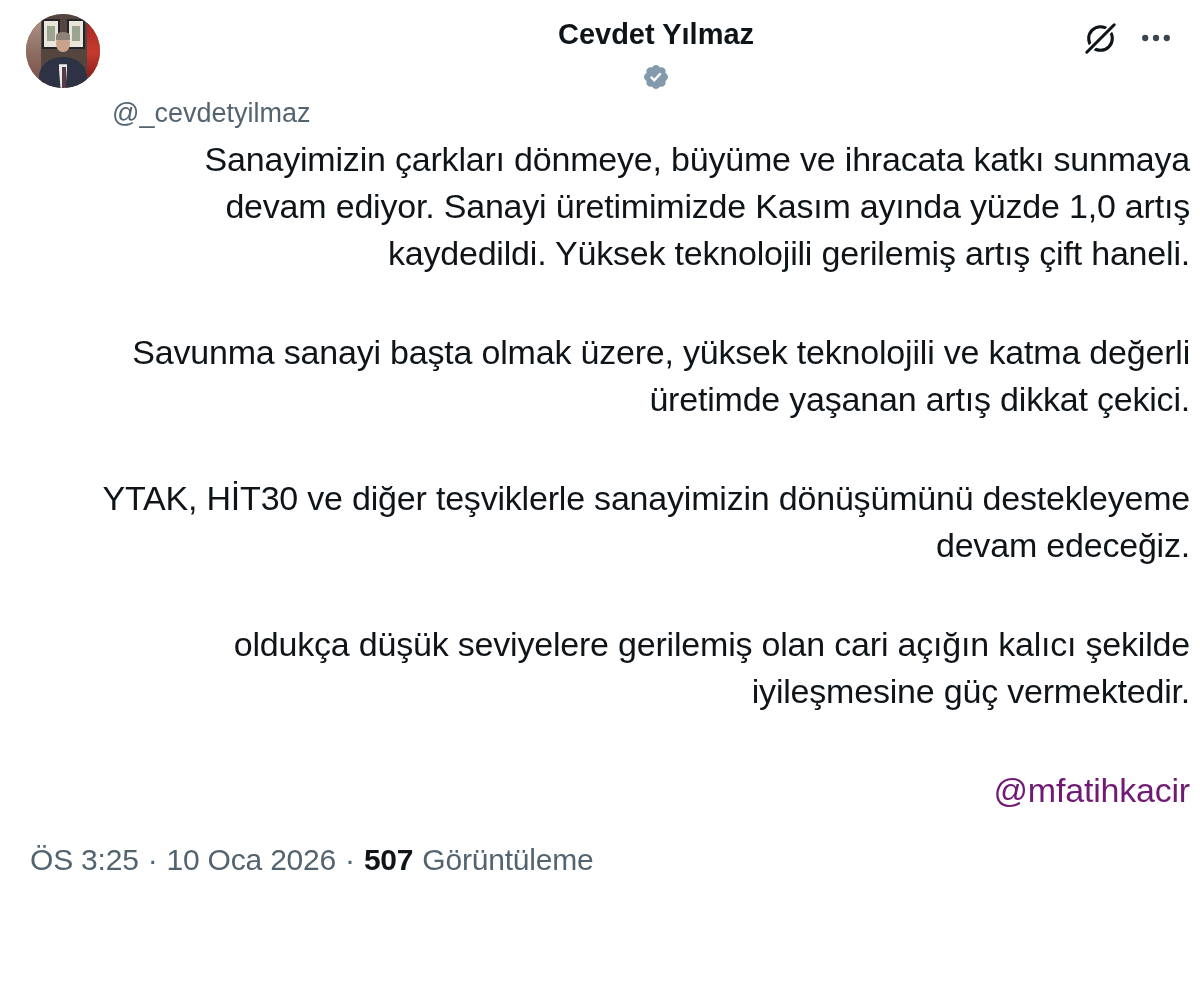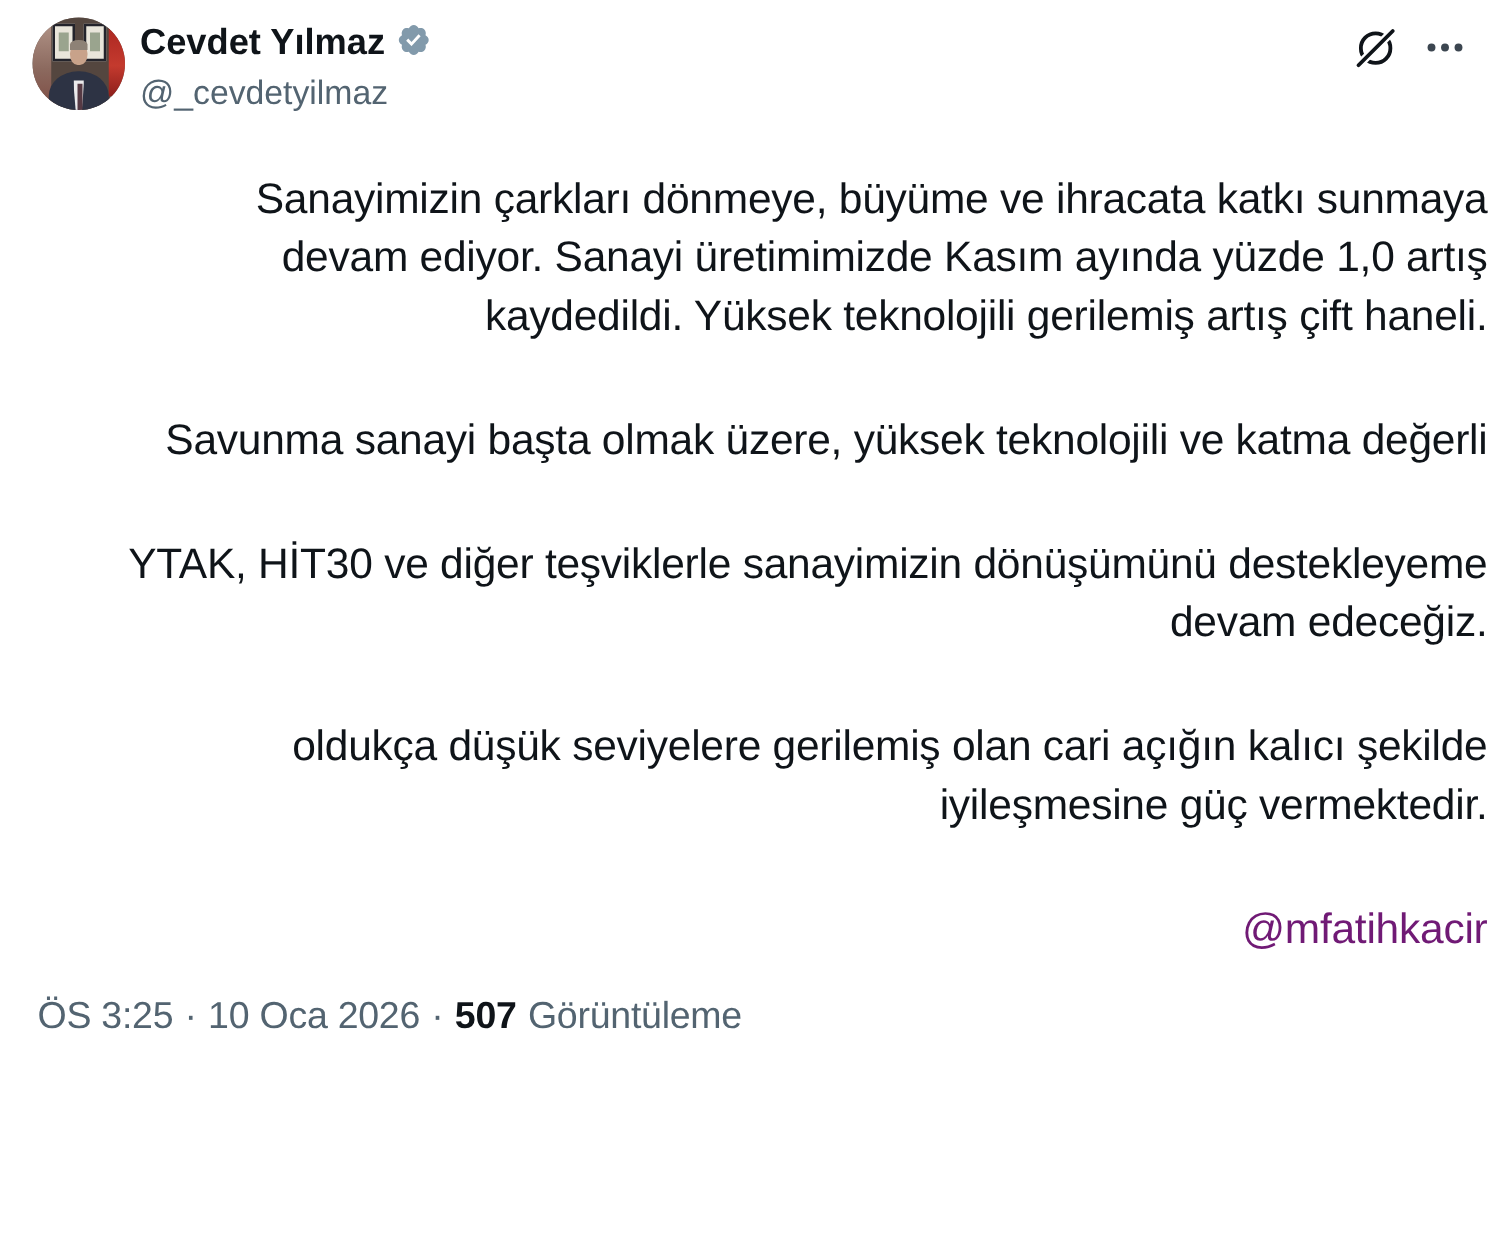--- a/index.html
+++ b/index.html
@@ -36,21 +36,21 @@
                background: #2d3344; border-radius: 48% 48% 0 0; }
   .av-shirt  { position: absolute; left: 44%; bottom: 0; width: 12%; height: 32%;
                background: #ebebec; clip-path: polygon(0 0, 100% 0, 78% 100%, 22% 100%); }
   .av-tie    { position: absolute; left: 48.5%; bottom: 0; width: 5%; height: 28%; background: #563a44; }
   .av-head   { position: absolute; left: 41%; top: 27%; width: 18.5%; height: 25%;
                background: #c8a28a; border-radius: 48% 48% 44% 44%; }
   .av-hair   { position: absolute; left: 41%; top: 24.5%; width: 18.5%; height: 10%;
                background: #8e8276; border-radius: 50% 50% 0 0; }
 
   .id-block { margin-left: 112px; padding-top: 2px; }
-  .name-row { display: flex; align-items: flex-start; gap: 9px; }
+  .name-row { display: flex; align-items: center; gap: 9px; flex-direction: column; }
   .display-name { font-size: 29px; font-weight: bold; color: #0f1419; line-height: 36px; cursor: pointer; }
   .badge { width: 28px; height: 28px; display: inline-block; margin-top: 2px; }
   .handle { font-size: 27px; color: #536471; line-height: 34px; margin-top: 5px; cursor: pointer; }
 
   .header-actions {
     position: absolute; right: 26px; top: 20px;
     display: flex; align-items: center; gap: 20px;
   }
   .icon-btn { display: inline-flex; align-items: center; justify-content: center; cursor: pointer; }
 
@@ -123,20 +123,21 @@
   </div>
 
   <div class="body">
     <div class="para">
         <div class="line">Sanayimizin çarkları dönmeye, büyüme ve ihracata katkı sunmaya</div>
         <div class="line">devam ediyor. Sanayi üretimimizde Kasım ayında yüzde 1,0 artış</div>
         <div class="line">kaydedildi. Yüksek teknolojili gerilemiş artış çift haneli.</div>
       </div>
     <div class="para">
         <div class="line">Savunma sanayi başta olmak üzere, yüksek teknolojili ve katma değerli</div>
+        <div class="line">üretimde yaşanan artış dikkat çekici.</div>
       </div>
     <div class="para">
         <div class="line">YTAK, HİT30 ve diğer teşviklerle sanayimizin dönüşümünü destekleyeme</div>
         <div class="line">devam edeceğiz.</div>
       </div>
     <div class="para">
         <div class="line">oldukça düşük seviyelere gerilemiş olan cari açığın kalıcı şekilde</div>
         <div class="line">iyileşmesine güç vermektedir.</div>
       </div>
     <div class="para">

